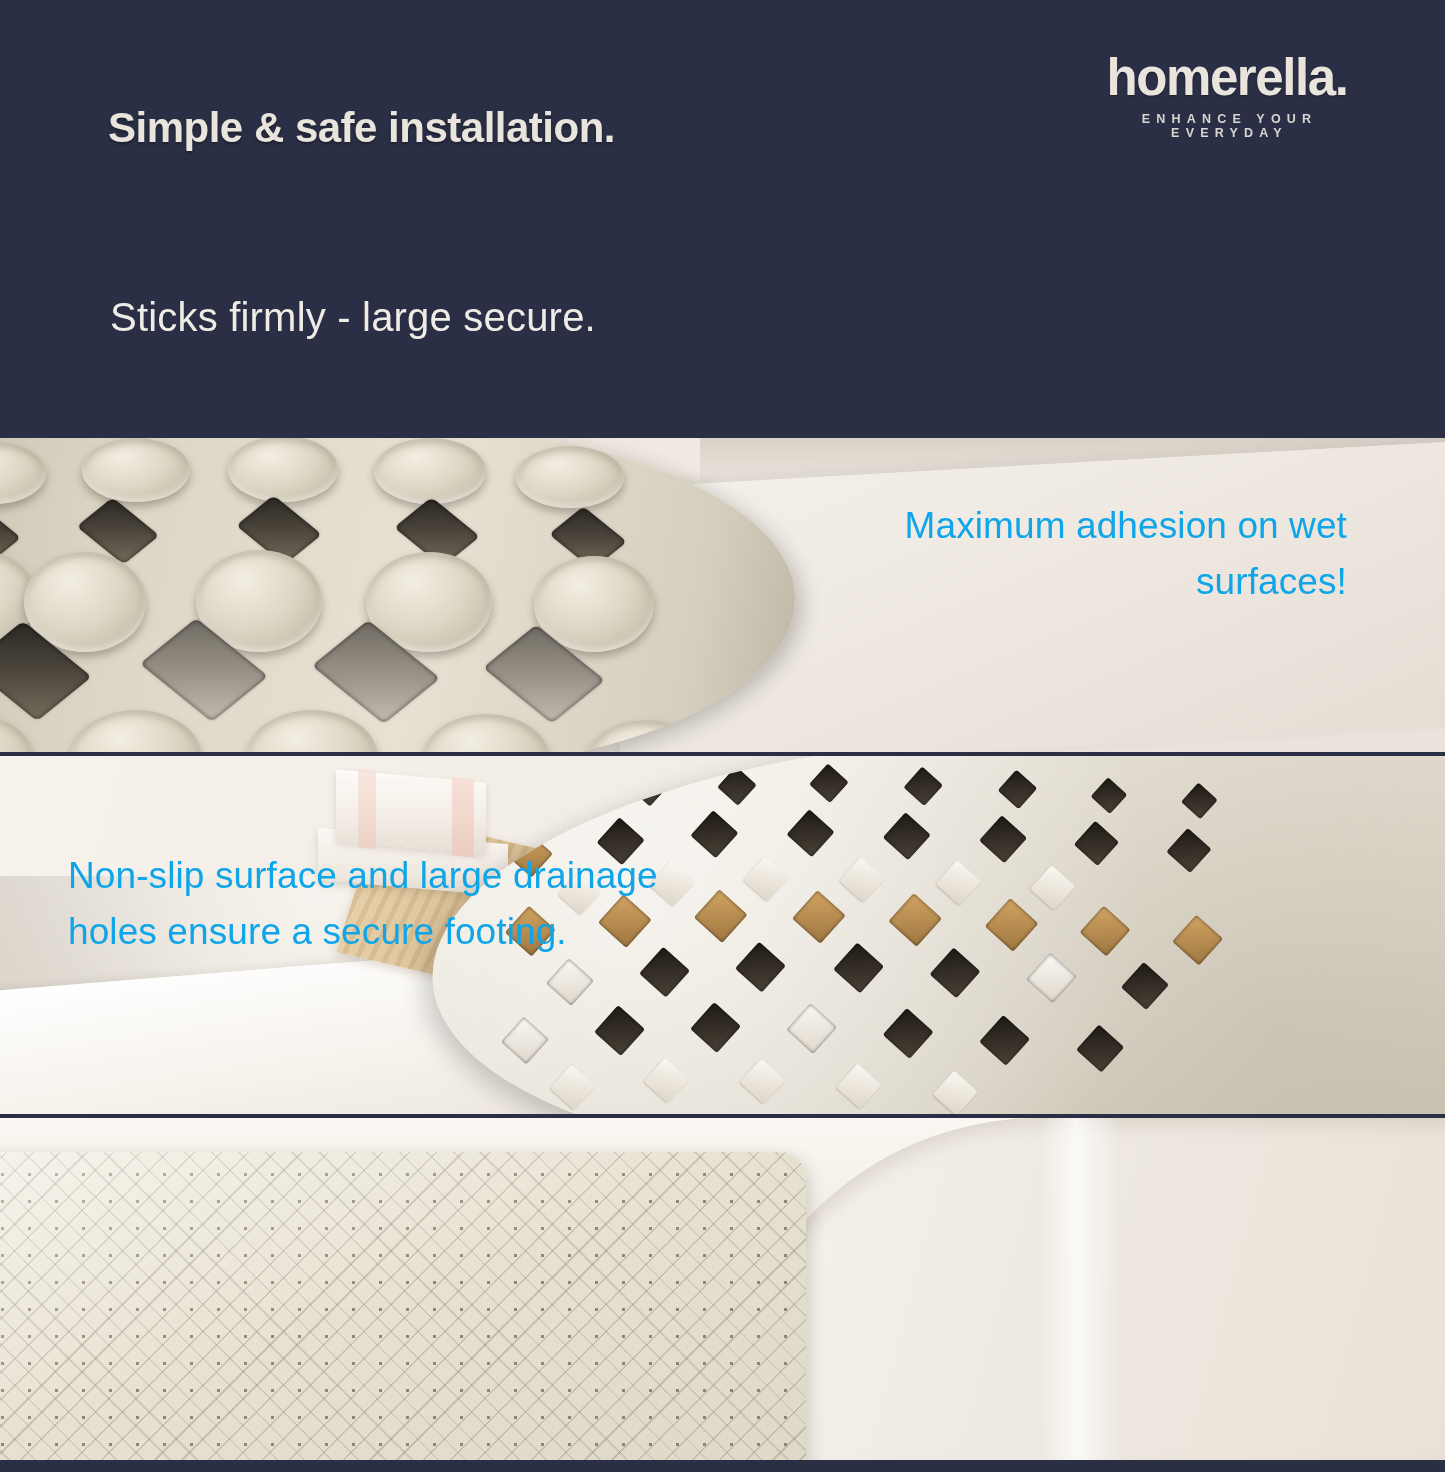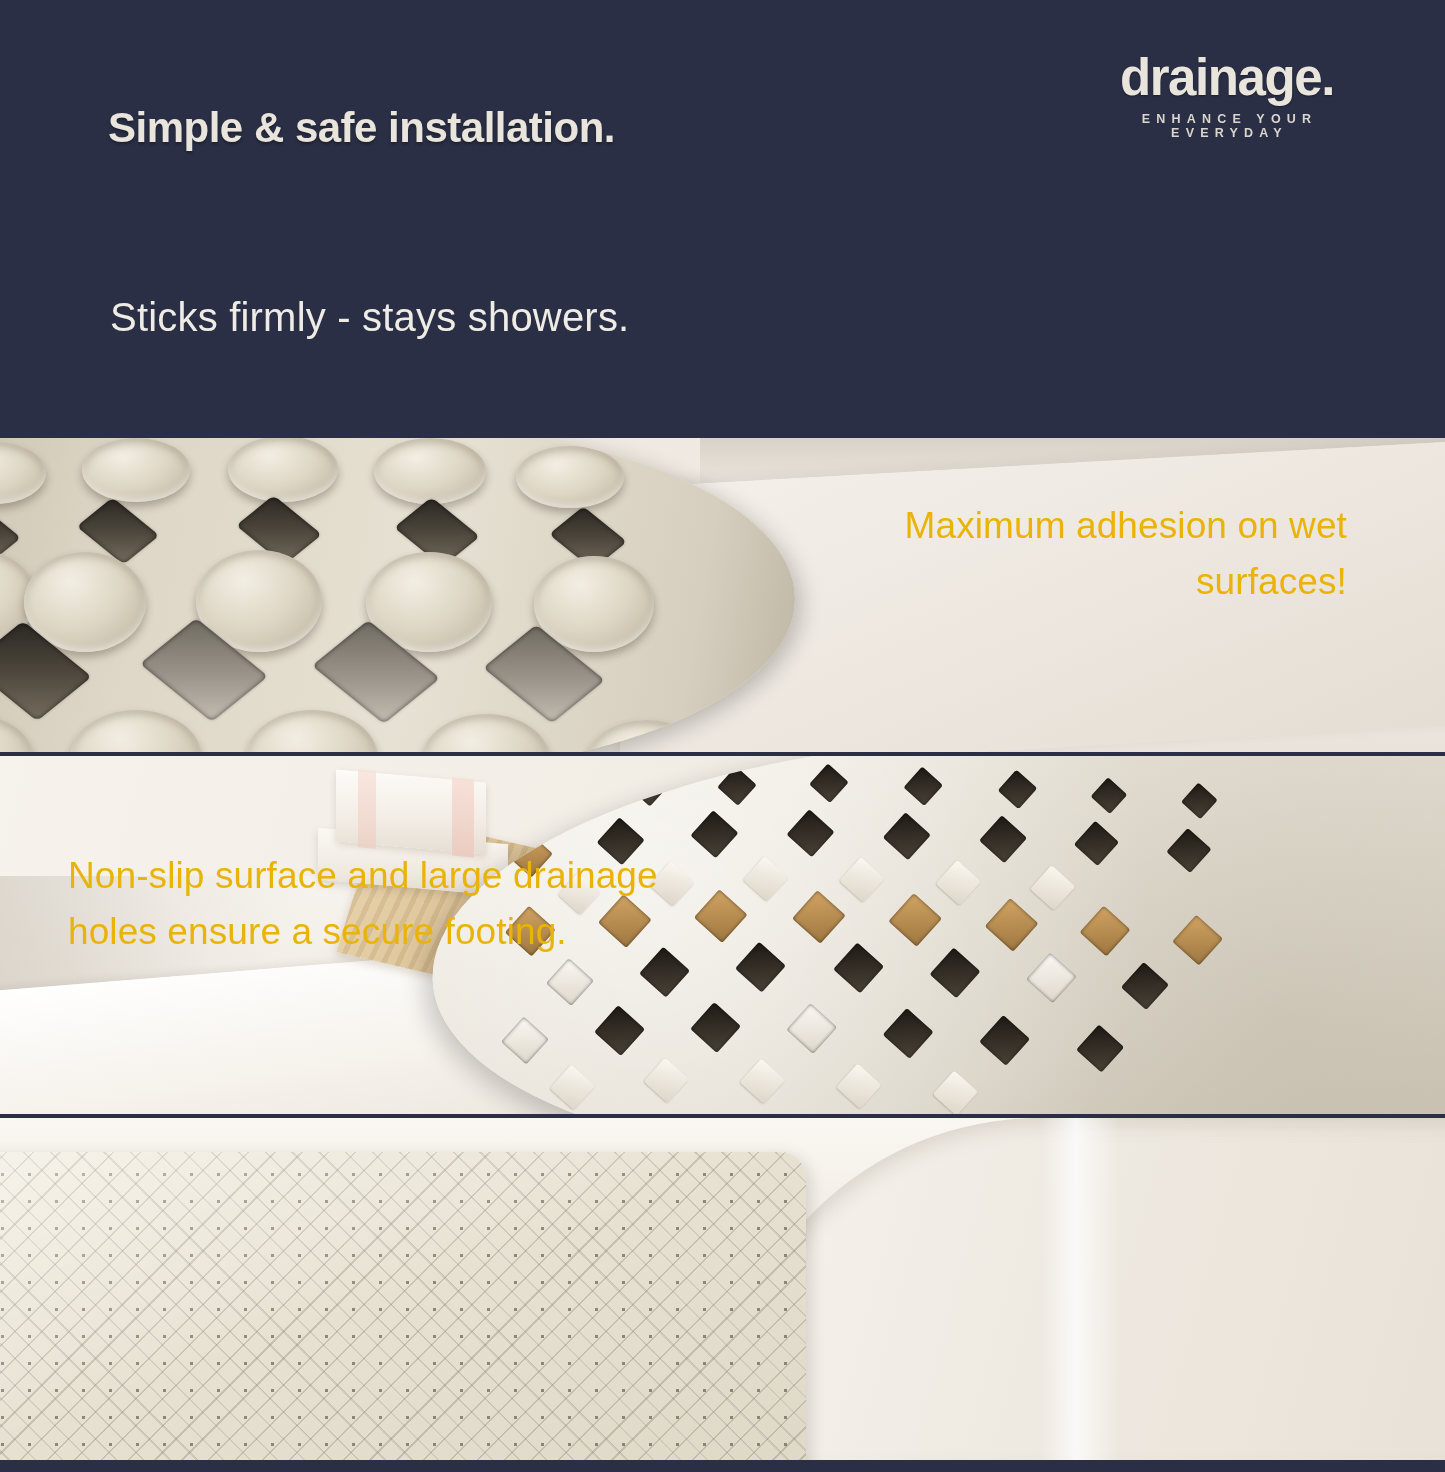--- a/index.html
+++ b/index.html
@@ -71,21 +71,21 @@
     width:1445px;
     overflow:hidden;
     border-top:4px solid #2a2f45;
   }
   #panel-1 { top:434px; height:318px; }
   #panel-2 { top:752px; height:362px;padding-left:40px; }
   #panel-3 { top:1114px; height:348px; }
 
   .panel-caption {
     position:absolute;
-    color:#eab308;
+    color:#0ea5e9;
     font-size:37px;
     line-height:1.5;
     z-index:30;
     letter-spacing:0.1px;
   }
   #caption-1 { right:98px; top:60px; width:520px; text-align:right; }
   #caption-2 { left:68px; top:92px;  width:600px; text-align:left;  }
   #caption-3 { right:98px; top:75px; width:460px; text-align:right; }
 
   
@@ -262,23 +262,23 @@
     background:#2a2f45;
   }
 </style>
 </head>
 <body>
 
 <div class="page">
 
   <div class="header">
     <div class="headline">Simple &amp; safe installation.</div>
-    <div class="subheadline">Sticks firmly - stays showers.</div>
+    <div class="subheadline">Sticks firmly - large secure.</div>
     <div class="brand">
-      <div class="brand-name">drainage.</div>
+      <div class="brand-name">homerella.</div>
       <div class="brand-tag">ENHANCE YOUR EVERYDAY</div>
     </div>
   </div>
 
   <div class="panel" id="panel-1">
     <div class="p1-bg"></div>
     <div class="p1-wall"></div>
     <div class="p1-tub"></div>
 
     <div class="p1-mat">

